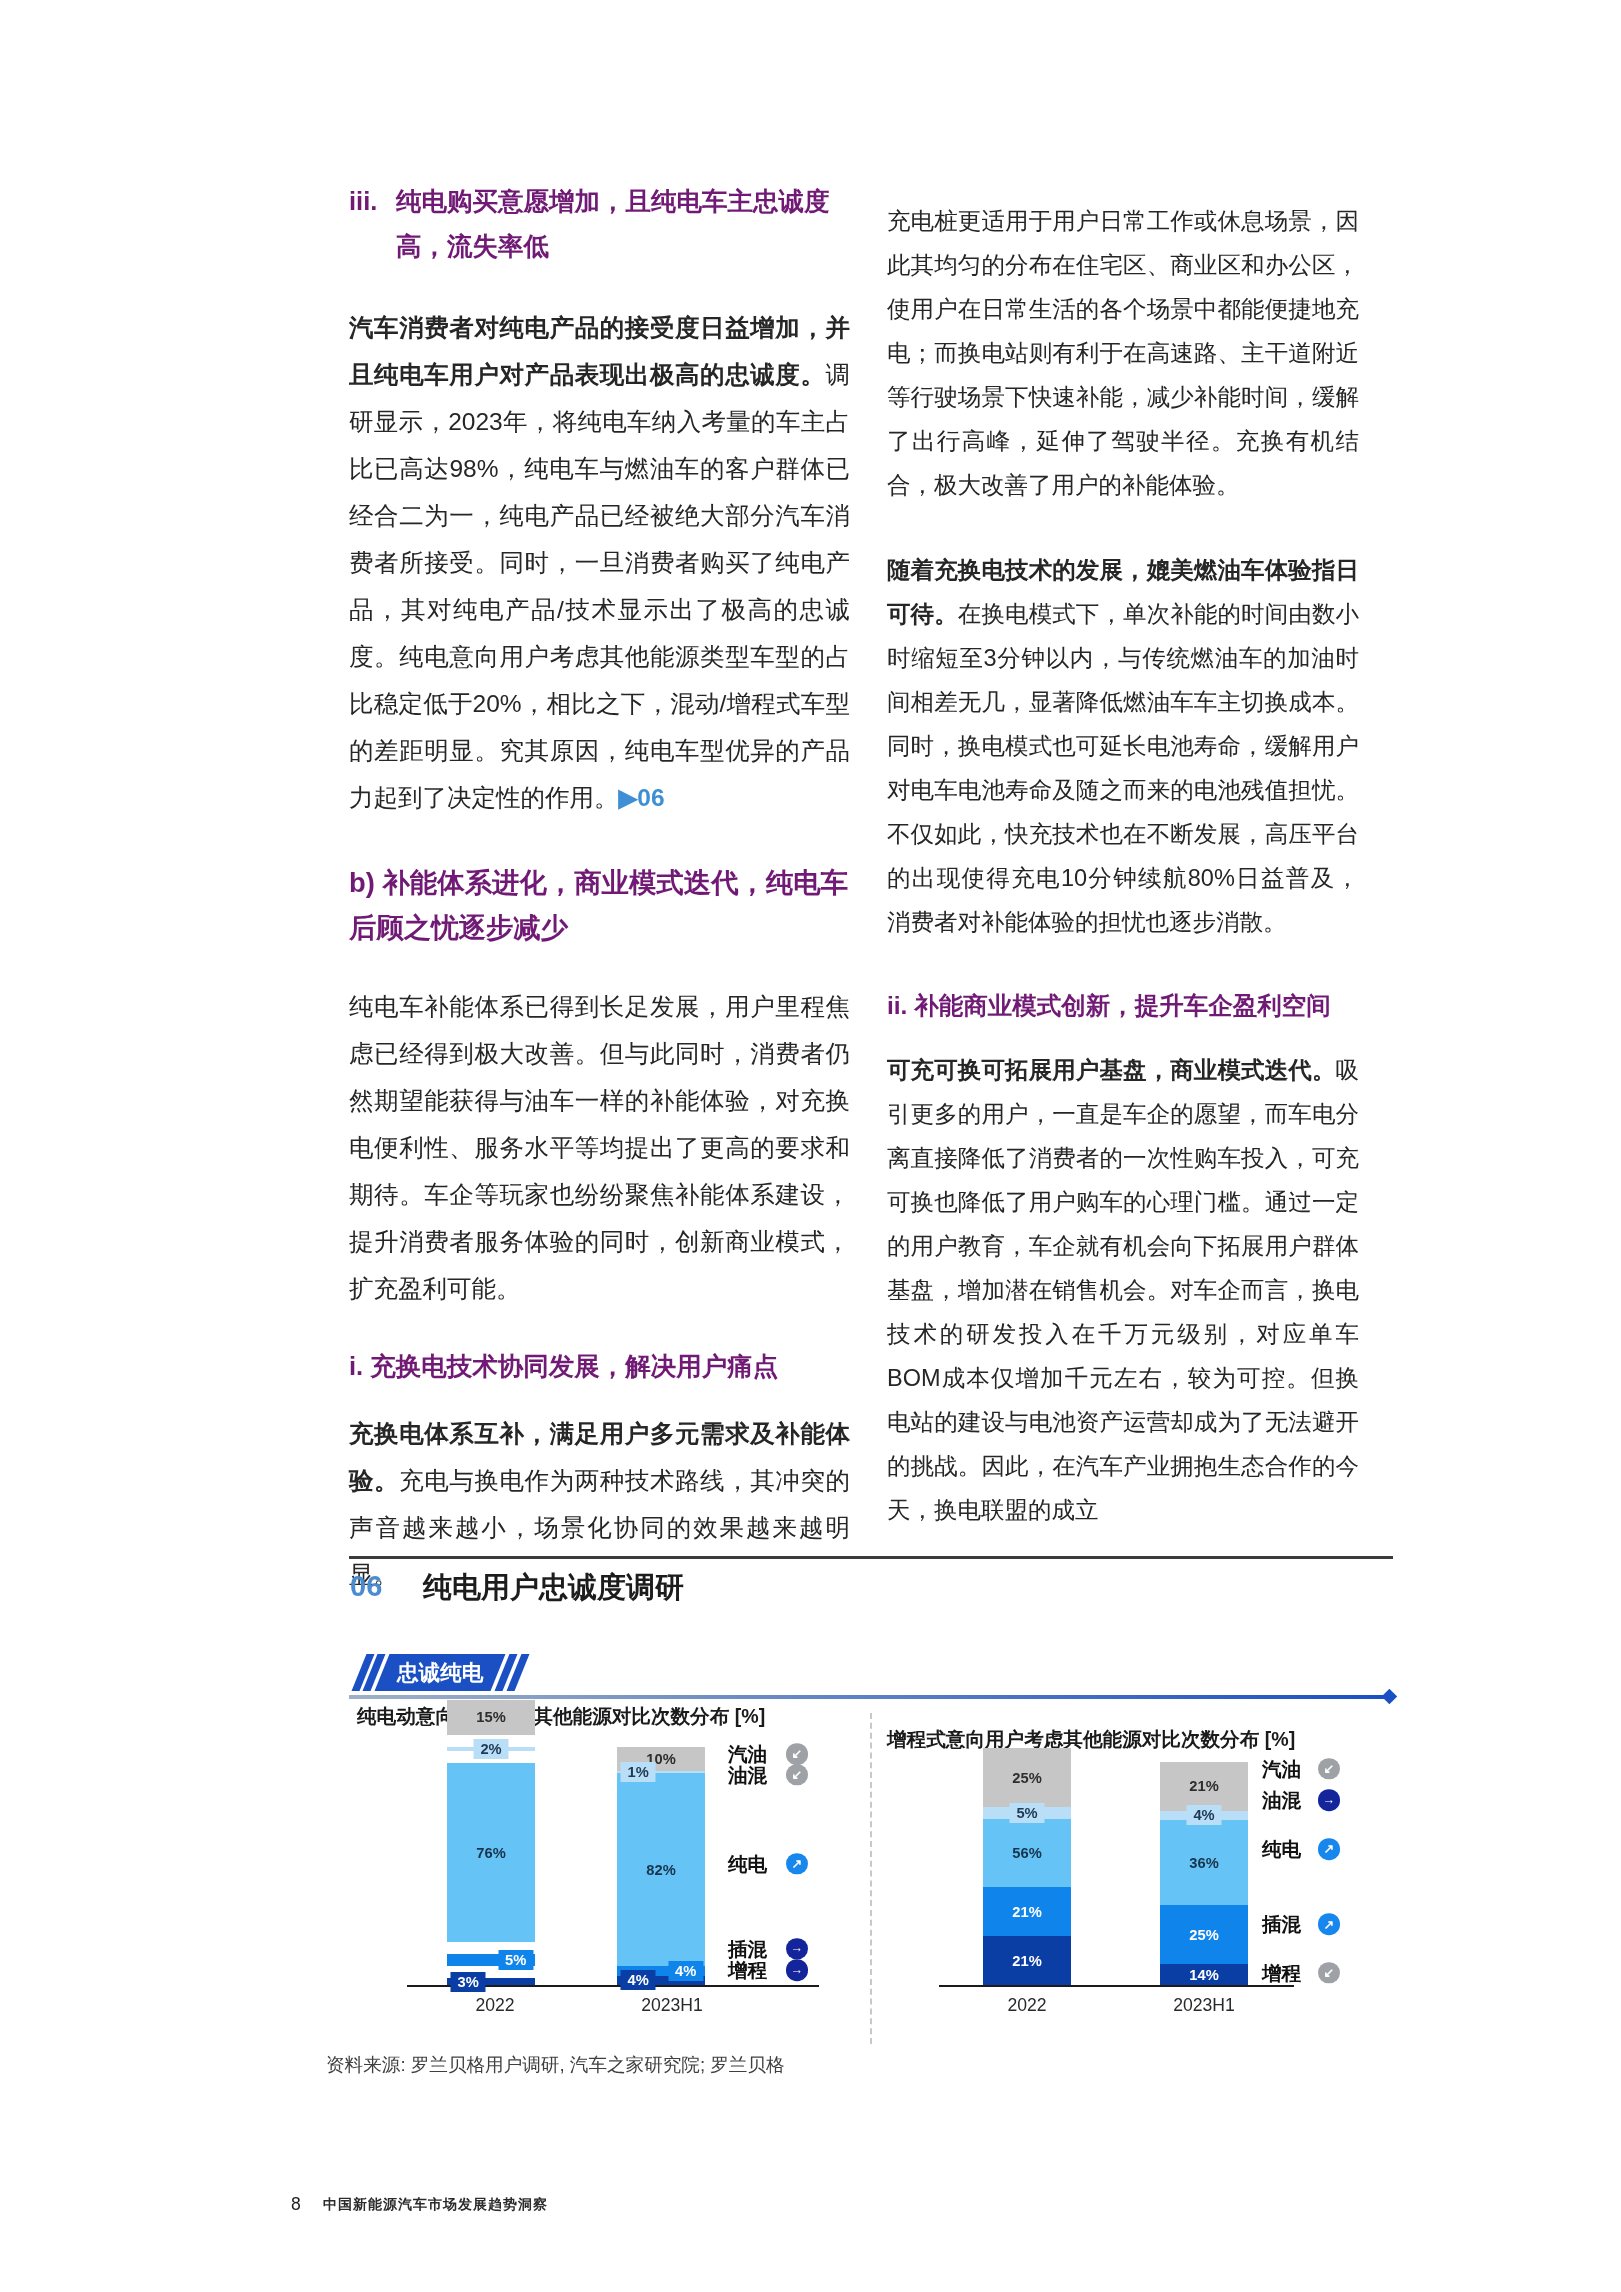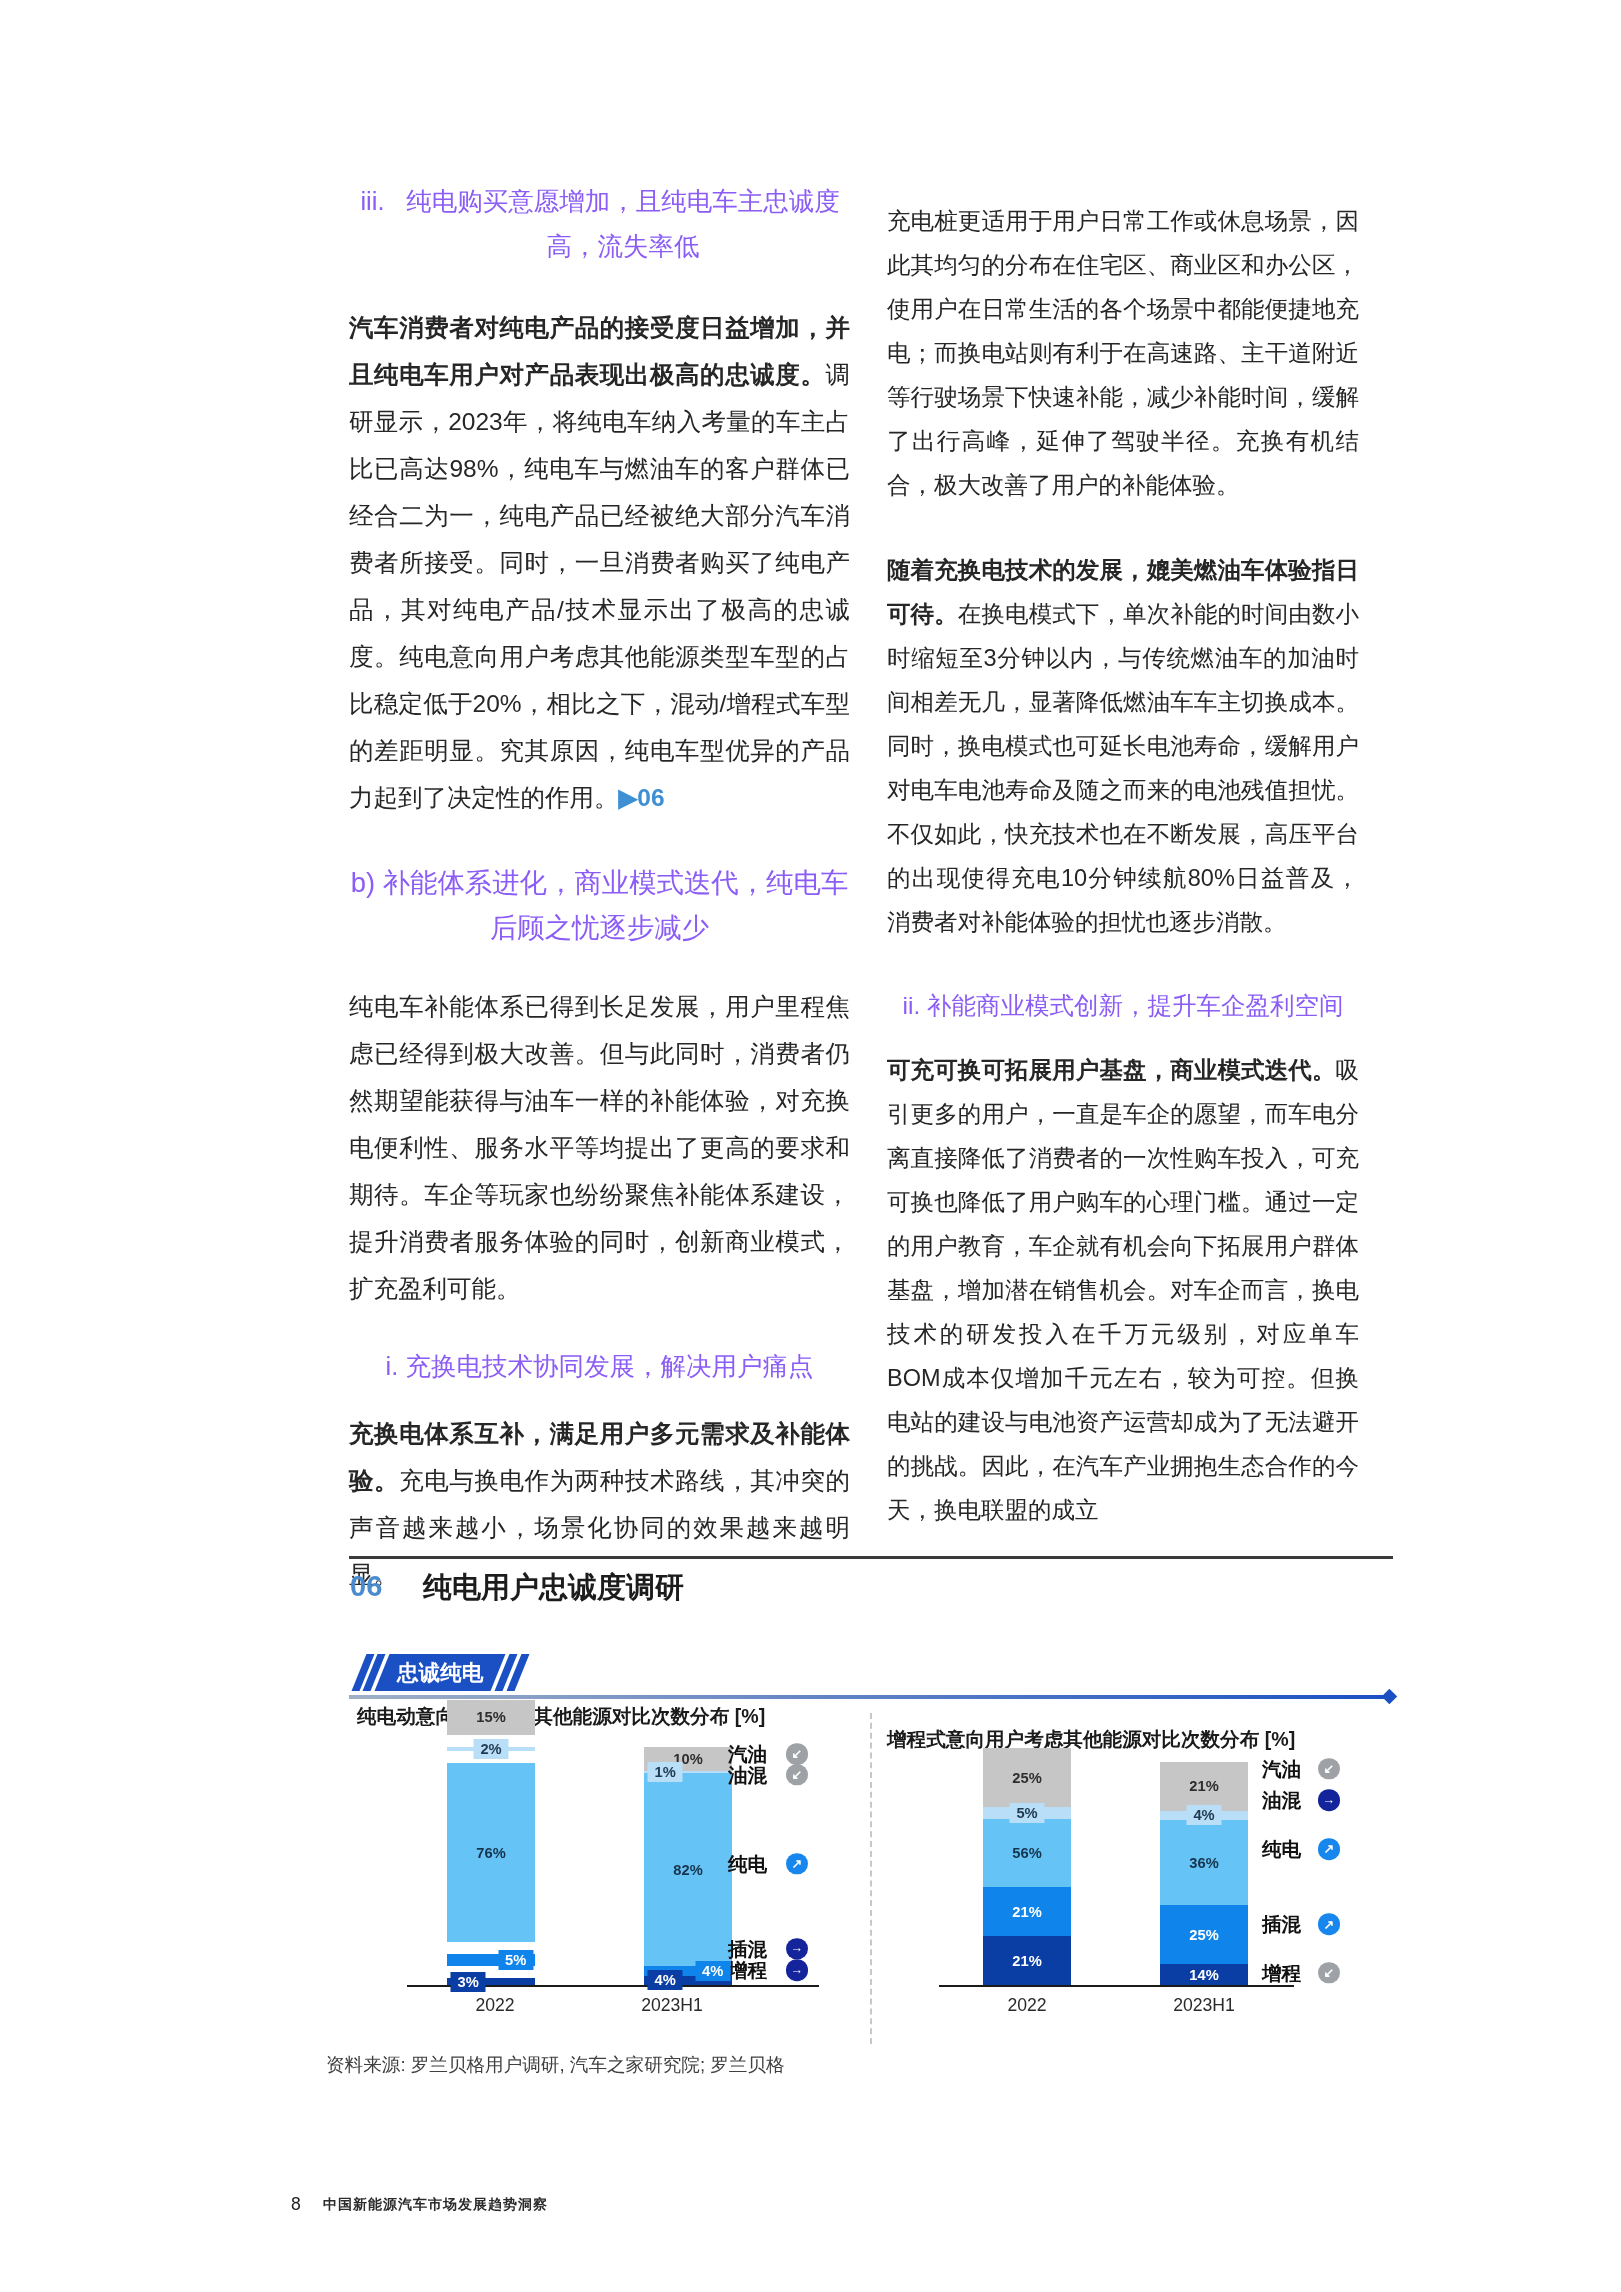--- a/index.html
+++ b/index.html
@@ -5,21 +5,21 @@
   html,body{margin:0;padding:0;}
   body{
     width:1621px;height:2293px;position:relative;background:#ffffff;
     font-family:"Liberation Sans",sans-serif;color:#262626;overflow:hidden;
   }
   .col{position:absolute;text-align:justify;}
   #col-left{left:349px;top:179px;width:501px;font-size:24.5px;line-height:47px;}
   #col-right{left:887px;top:199px;width:472px;font-size:23.5px;line-height:44px;}
   p{margin:0;}
   .lead{font-weight:bold;}
-  .h-blue{color:#8b5cf6;font-weight:normal;text-align:center;}
+  .h-blue{color:#701a75;font-weight:bold;text-align:left;}
   #h-iii{display:flex;font-size:25.5px;line-height:45px;margin:0 0 35px 0;}
   #h-iii .marker{width:47px;flex:none;}
   #h-b{font-size:27.4px;line-height:45px;margin:39px 0 33px 0;}
   #h-i{font-size:25.5px;line-height:39px;margin:35px 0 23.5px 0;}
   #h-ii{font-size:24.5px;line-height:37px;margin:43px 0 23.5px 0;}
   .ref-marker{color:#3E8FD3;font-weight:bold;}
 
   
   #figure{position:absolute;left:0;top:0;width:1621px;height:2293px;pointer-events:none;}
   .fig-rule{position:absolute;left:349px;top:1556px;width:1044px;height:2.9px;background:#3b3b3b;}
@@ -104,21 +104,21 @@
             <span class="seg-label" style="color: rgb(22, 52, 77);">76%</span>
           </div>
           <div class="seg" style="height: 11.8px; background: rgb(15, 133, 236);">
             <span class="chip" style="color: rgb(255, 255, 255); background: rgb(15, 133, 236); left: 78%;">5%</span>
           </div>
           <div class="seg" style="height: 7px; background: rgb(11, 62, 165);">
             <span class="chip" style="color: rgb(255, 255, 255); background: rgb(11, 62, 165); left: 24%;">3%</span>
           </div>
         </div>
         <div class="year-label" style="left: 88px;">2022</div>
-        <div class="bar" style="left: 237px;">
+        <div class="bar" style="left: 210px;">
           <div class="seg" style="height: 23.5px; background: rgb(198, 198, 199);">
             <span class="seg-label" style="color: rgb(46, 46, 46);">10%</span>
           </div>
           <div class="seg" style="height: 2.4px; background: rgb(185, 222, 247);">
             <span class="chip" style="color: rgb(31, 58, 82); background: rgb(185, 222, 247); left: 24%;">1%</span>
           </div>
           <div class="seg" style="height: 193px; background: rgb(102, 195, 246);">
             <span class="seg-label" style="color: rgb(22, 52, 77);">82%</span>
           </div>
           <div class="seg" style="height: 9.4px; background: rgb(15, 133, 236);">

